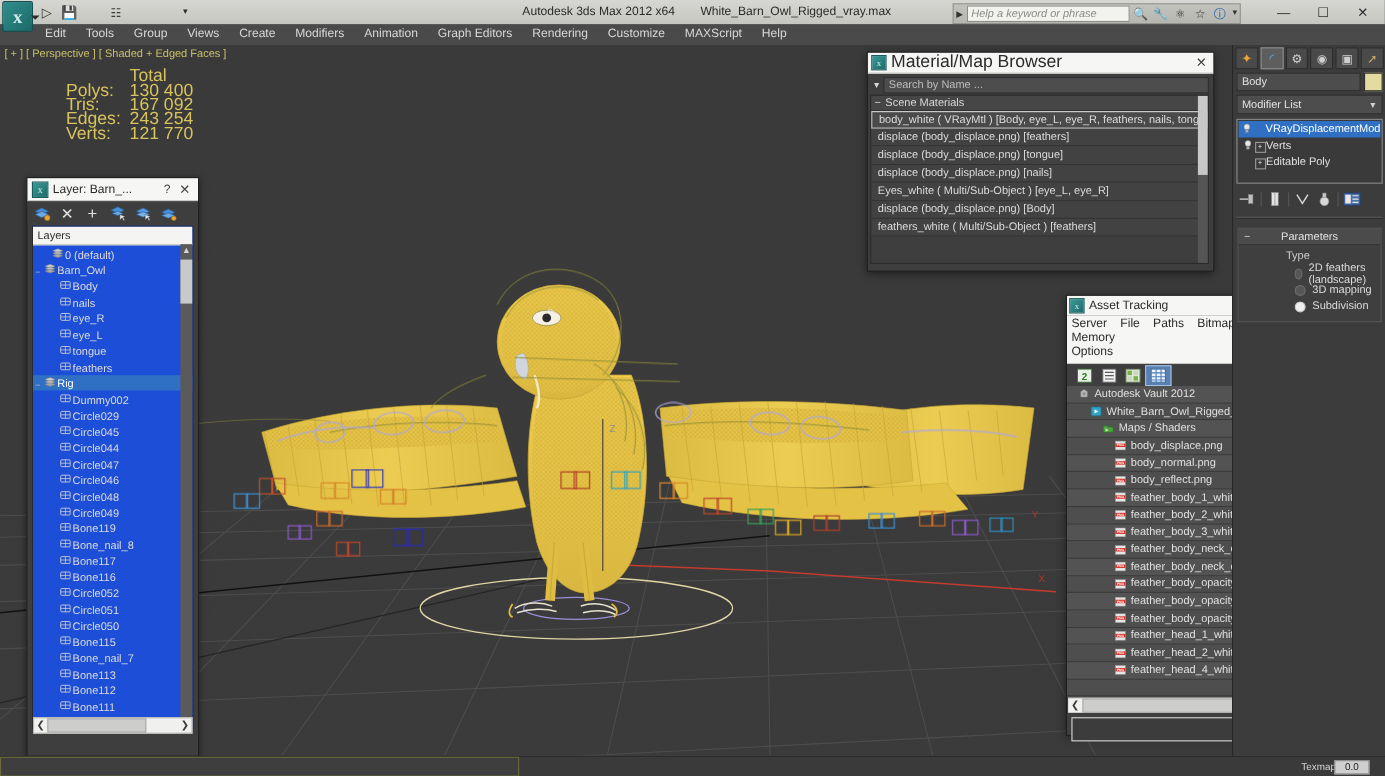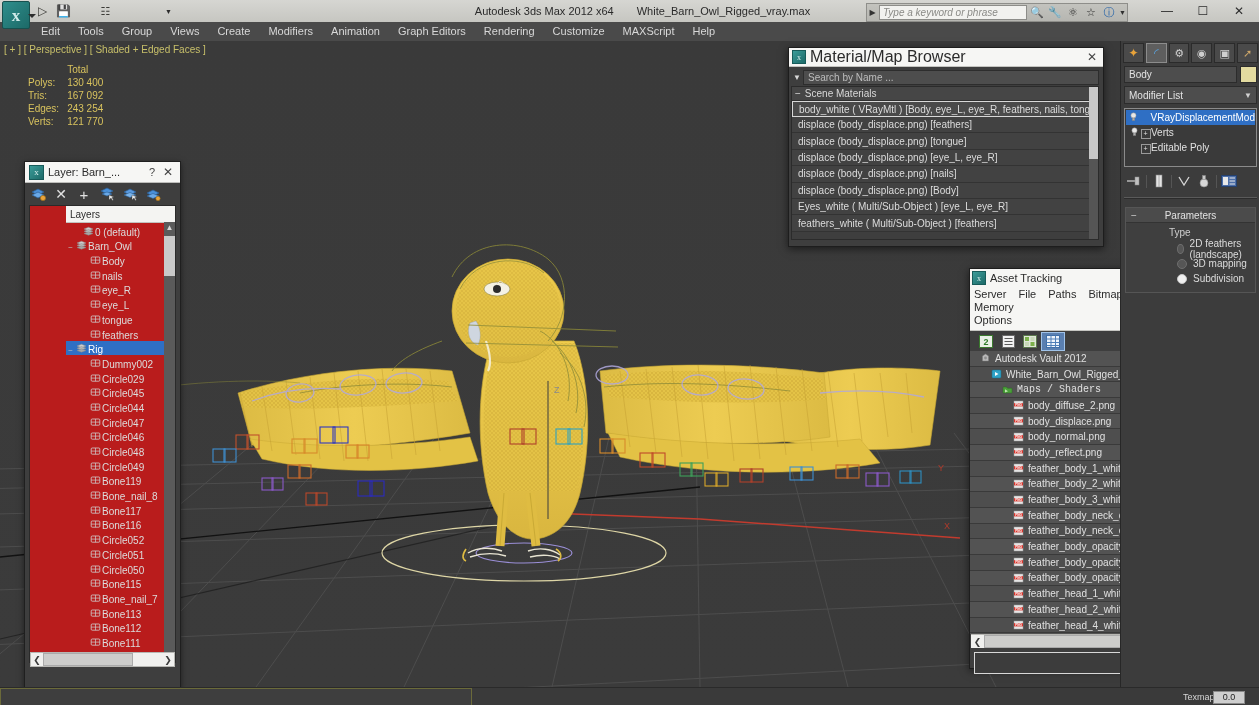--- a/index.html
+++ b/index.html
@@ -36,39 +36,39 @@
   
   #menubar{left:0;top:22px;width:1259px;height:19px;background:#4a4a4a;
     border-bottom:1px solid #2c2c2c;display:flex;align-items:center;padding-left:32px;}
   #menubar .mi{padding:0 9px;line-height:19px;color:#d8d8d8;font-size:11px;}
 
   
   #viewport{left:0;top:41px;width:1259px;height:646px;background:#3a3a3a;overflow:hidden;}
   #vpgrid{position:absolute;left:0;top:0;width:1259px;height:646px;}
   #vplabel{left:4px;top:3px;color:#c8c06a;font-size:10px;}
   #stats{left:28px;top:22px;color:#d9c35e;font-size:10px;line-height:13px;}
-  #stats table{border-collapse:collapse;font-size:10px;color:#d9c35e;}
+  #stats table{border-collapse:collapse;font-size:16px;color:#d9c35e;margin-left:32px;}
   #stats td{padding:0 4px 0 0;}
   #stats td.lbl{text-align:left;padding-right:8px;}
 
   
   #owl{left:0;top:0;width:1259px;height:646px;}
 
   
   #layerpanel{left:24px;top:161px;width:155px;height:525px;background:#3e3e3e;
     border:1px solid #1f1f1f;box-shadow:0 2px 6px rgba(0,0,0,.5);}
   #lp-title{height:20px;background:#f6f6f4;border-bottom:1px solid #bdbdba;display:flex;align-items:center;padding:0 4px;}
   #lp-title .ic{width:13px;height:13px;background:linear-gradient(135deg,#3b9c99,#1d6a68);border:1px solid #175c5a;
     display:flex;align-items:center;justify-content:center;color:#d6eeed;font-size:9px;font-family:"Liberation Serif",serif;margin-right:4px;}
   #lp-title .tx{flex:1;color:#2a2a2a;font-size:11px;}
   #lp-title .q{width:16px;text-align:center;color:#444;font-size:11px;}
   #lp-title .x{width:16px;text-align:center;color:#444;font-size:12px;}
   #lp-tools{height:22px;display:flex;align-items:center;gap:3px;padding:0 3px;background:#3e3e3e;}
   #lp-tools .tb{width:20px;height:18px;display:flex;align-items:center;justify-content:center;}
-  #lp-list-wrap{margin:0 4px;height:456px;background:#b91c1c;border:1px solid #2a2a2a;position:relative;overflow:hidden;padding-left:36px;}
+  #lp-list-wrap{margin:0 4px;height:456px;background:#1d4ed8;border:1px solid #2a2a2a;position:relative;overflow:hidden;}
   #lp-header{height:16px;background:#f4f4f2;border-bottom:1px solid #c2c2be;color:#2b2b2b;font-size:10px;
     display:flex;align-items:center;padding-left:4px;}
   .lrow{height:14.7px;display:flex;align-items:flex-end;font-size:10px;color:#dcdcdc;white-space:nowrap;}
   .lrow .exp{width:9px;text-align:center;color:#bdbdbd;font-size:8px;}
   .lrow .licon{width:13px;text-align:center;}
   .lrow .lname{flex:1;overflow:hidden;}
   .lrow .lbox{width:14px;text-align:center;}
   .lrow.sel{background:#2f6fc4;color:#fff;}
   #lp-scroll{position:absolute;right:0;top:16px;width:11px;bottom:0;background:#5a5a5a;}
   #lp-scroll .thumb{position:absolute;left:0;top:14px;width:11px;height:40px;background:#c9c9c9;}
@@ -204,21 +204,21 @@
   <div class="btn">
       <span class="sq"></span>
     </div>
   <div class="btn">
       <span style="color:#2c2c2c;font-size:7px;">▼</span>
     </div>
 </div>
 
 <div id="searchwrap" class="abs">
   <div class="arrow">▶</div>
-  <div id="searchinput">Type a keyword or phrase</div>
+  <div id="searchinput">Help a keyword or phrase</div>
   <div class="ico">🔍</div>
   <div class="ico">🔧</div>
   <div class="ico">⚛</div>
   <div class="ico">☆</div>
   <div class="ico" style="color:#1c5ea8;">ⓘ</div>
   <div class="ico" style="width:9px;font-size:7px;">▼</div>
 </div>
 <div class="wbtn abs" style="left:1150px;">—</div>
 <div class="wbtn abs" style="left:1186px;">☐</div>
 <div class="wbtn abs" style="left:1222px;">✕</div>
@@ -876,24 +876,23 @@
   </div>
   <div id="mb-list">
     <div id="mb-group">
       <span style="margin-right:4px;">−</span>
       <span>Scene Materials</span>
     </div>
     <div id="mb-rows">
         <div class="mrow sel">body_white  ( VRayMtl )  [Body, eye_L, eye_R, feathers, nails, tongue]</div>
         <div class="mrow">displace (body_displace.png) [feathers]</div>
         <div class="mrow">displace (body_displace.png) [tongue]</div>
-        <div class="mrow">displace (body_displace.png) [eye_L, eye_R]</div>
         <div class="mrow">displace (body_displace.png) [nails]</div>
+        <div class="mrow">Eyes_white  ( Multi/Sub-Object )  [eye_L, eye_R]</div>
         <div class="mrow">displace (body_displace.png) [Body]</div>
-        <div class="mrow">Eyes_white  ( Multi/Sub-Object )  [eye_L, eye_R]</div>
         <div class="mrow">feathers_white  ( Multi/Sub-Object )  [feathers]</div>
       </div>
     <div id="mb-scroll">
         <div class="thumb"></div>
       </div>
   </div>
 </div>
 
 <div id="asset" class="abs">
   <div id="at-title">
@@ -994,37 +993,23 @@
         </div>
         <div class="arow">
           <div class="an">
             <div style="width: 30px; flex-shrink: 0;"></div>
             <div class="aic">
               <svg width="11" height="10" viewBox="0 0 11 10">
                 <path d="M1 2 L4.5 2 L5.5 3.2 L10 3.2 L10 8 L1 8 Z" fill="#4aa03a" stroke="#2c6a22" stroke-width="0.5"></path>
                 <path d="M3 4.2 L6 6.2 L3 7.5 Z" fill="#bfe8b0"></path>
               </svg>
             </div>
-            <div style="padding-left: 3px; font-family: Liberation Mono, monospace;">Maps / Shaders</div>
+            <div style="padding-left: 3px;">Maps / Shaders</div>
           </div>
           <div class="ast"></div>
-        </div>
-        <div class="arow">
-          <div class="an">
-            <div style="width: 41px; flex-shrink: 0;"></div>
-            <div class="aic">
-              <svg width="11" height="10" viewBox="0 0 11 10">
-                <rect x="1" y="1" width="9" height="8" fill="#e6e6e6" stroke="#9a9a9a" stroke-width="0.5"></rect>
-                <rect x="1" y="3.2" width="9" height="3.2" fill="#d8342b"></rect>
-                <text x="5.5" y="5.9" text-anchor="middle" font-size="3.1" font-family="Liberation Sans" fill="#fff" font-weight="bold">PNG</text>
-              </svg>
-            </div>
-            <div style="padding-left: 3px;">body_diffuse_2.png</div>
-          </div>
-          <div class="ast">Found</div>
         </div>
         <div class="arow">
           <div class="an">
             <div style="width: 41px; flex-shrink: 0;"></div>
             <div class="aic">
               <svg width="11" height="10" viewBox="0 0 11 10">
                 <rect x="1" y="1" width="9" height="8" fill="#e6e6e6" stroke="#9a9a9a" stroke-width="0.5"></rect>
                 <rect x="1" y="3.2" width="9" height="3.2" fill="#d8342b"></rect>
                 <text x="5.5" y="5.9" text-anchor="middle" font-size="3.1" font-family="Liberation Sans" fill="#fff" font-weight="bold">PNG</text>
               </svg>

